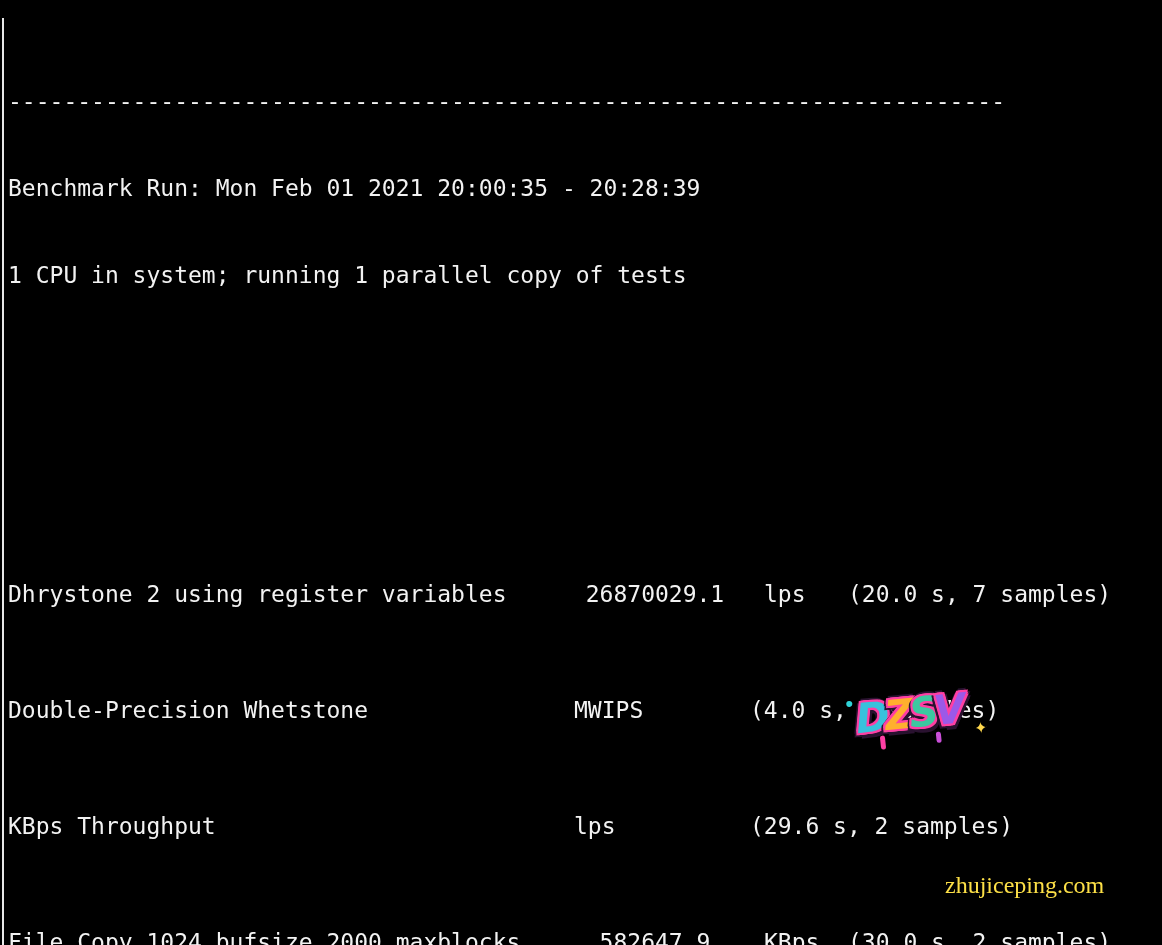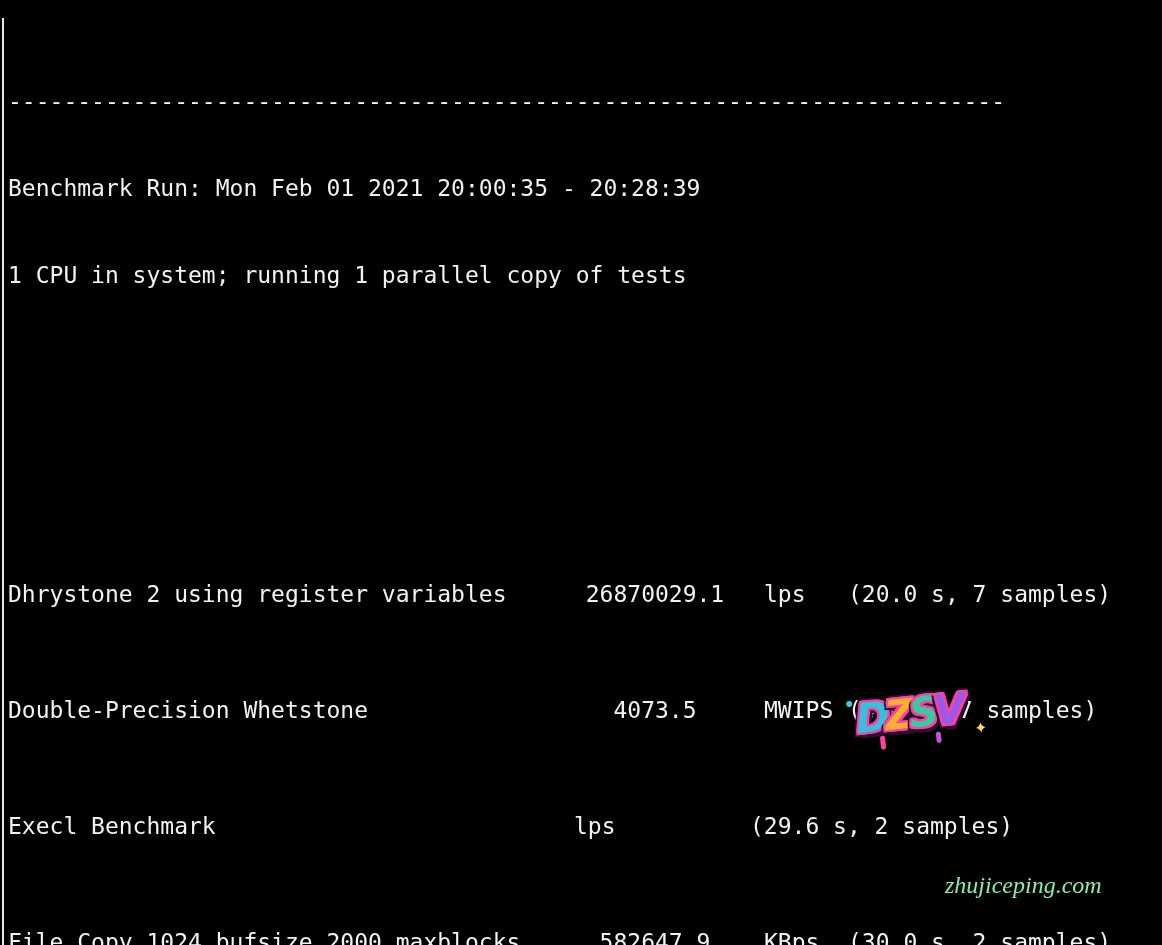--- a/index.html
+++ b/index.html
@@ -81,27 +81,26 @@
   
       <div class="line r-row">
         <span class="name">Dhrystone 2 using register variables</span>
         <span class="val">26870029.1</span>
         <span class="unit">lps</span>
         <span class="samples">(20.0 s, 7 samples)</span>
       </div>
     
       <div class="line r-row">
         <span class="name">Double-Precision Whetstone</span>
-        <span class="val">4073.5</span>
         <span class="unit">MWIPS</span>
         <span class="samples">(4.0 s, 7 samples)</span>
       </div>
     
       <div class="line r-row">
-        <span class="name">Execl Benchmark</span>
+        <span class="name">KBps Throughput</span>
         <span class="unit">lps</span>
         <span class="samples">(29.6 s, 2 samples)</span>
       </div>
     
       <div class="line r-row">
         <span class="name">File Copy 1024 bufsize 2000 maxblocks</span>
         <span class="val">582647.9</span>
         <span class="unit">KBps</span>
         <span class="samples">(30.0 s, 2 samples)</span>
       </div>
@@ -138,13 +137,13 @@
 <div class="left-border"></div>
 
 <div class="graffiti">
   <span class="dot1"></span>
   <span class="g-letter" style="color: rgb(56, 193, 220);">D</span><span class="g-letter" style="color: rgb(255, 175, 46);">Z</span><span class="g-letter" style="color: rgb(60, 201, 160);">S</span><span class="g-letter" style="color: rgb(155, 89, 232);">V</span>
   <span class="sparkle" style="color: rgb(255, 216, 77);">✦</span>
   <span class="drip1"></span>
   <span class="drip2"></span>
 </div>
 
-<div class="site-watermark" style="color: #86efac; font-style: italic;">zhujiceping.com</div>
+<div class="site-watermark" style="color: #fde047;">zhujiceping.com</div>
 
 </body></html>

